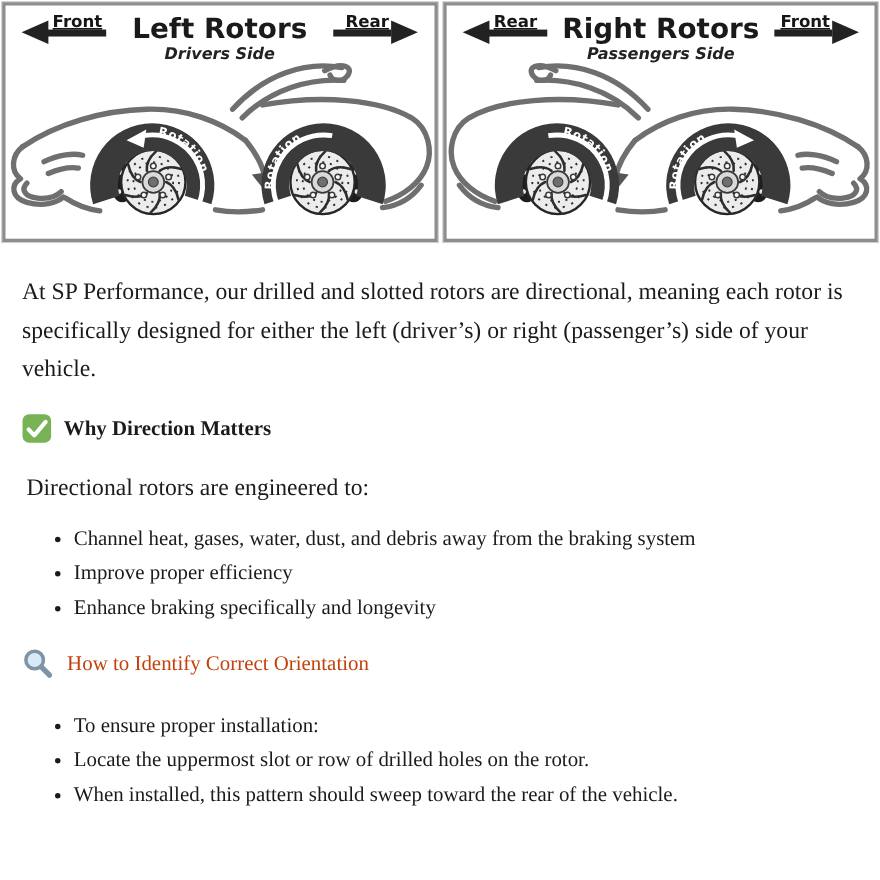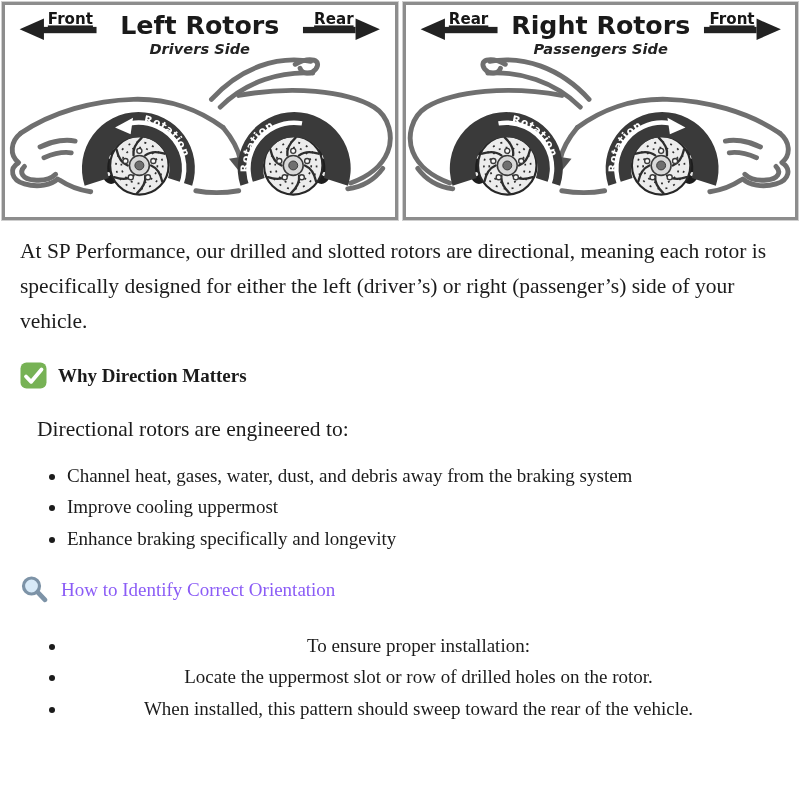--- a/index.html
+++ b/index.html
@@ -8,29 +8,29 @@
   
   .diagram{display:flex;gap:5px;padding:2px 2px 0 2px;box-sizing:border-box;width:800px;}
   .panel{flex:1;border:3px solid #8d8d8d;box-shadow:0 0 0 1px #cfcfcf;background:#fff;}
   .panel svg{display:block;width:100%;height:212px;}
   .diag-title{font-family:"DejaVu Sans","Liberation Sans",sans-serif;font-weight:bold;font-size:26px;fill:#1a1a1a;}
   .diag-sub{font-family:"DejaVu Sans","Liberation Sans",sans-serif;font-weight:bold;font-style:italic;font-size:15px;fill:#222;}
   .dir-label{font-family:"DejaVu Sans","Liberation Sans",sans-serif;font-weight:bold;font-size:15.5px;fill:#161616;text-decoration:underline;}
   .rot-label{font-family:"DejaVu Sans","Liberation Sans",sans-serif;font-weight:bold;font-size:11px;fill:#ffffff;letter-spacing:.5px;}
 
   
-  .content{padding:6px 30px 0 20px;}
+  .content{padding:20px 30px 0 20px;}
   .intro{margin:8px 0 0;font-size:21.5px;line-height:1.62;}
   .sec-head{display:flex;align-items:center;gap:11px;margin:24px 0 0;font-size:19px;font-weight:bold;}
-  .sec-head.light{font-weight:normal;color:#8b5cf6;margin-top:21px;text-align:center;}
+  .sec-head.light{font-weight:normal;color:#c2410c;margin-top:21px;text-align:center;}
   .icon-box{flex:0 0 auto;display:inline-flex;}
-  .lead{margin:23px 17px 0;font-size:21.5px;line-height:1.6;}
+  .lead{margin:23px 4px 0;font-size:21.5px;line-height:1.6;}
   ul.bullets{margin:14px 0 0;padding-left:47px;font-size:19px;}
   ul.bullets li{line-height:1.6;margin:0 0 1px;}
-  ul.bullets.second{margin-top:26px;text-align:center;}
+  ul.bullets.second{margin-top:26px;}
 </style>
 </head>
 <body>
 
 <div class="diagram">
 
   <div class="panel">
     <svg viewBox="0 0 400 218" preserveAspectRatio="none">
       <defs>
         <g id="rotor-disc">
@@ -151,21 +151,21 @@
         <polyline points="6,14.5 11.2,19.8 21.5,7.5" fill="none" stroke="#ffffff" stroke-width="3.8" stroke-linecap="round" stroke-linejoin="round"></polyline>
       </svg>
     </span>
     <span>Why Direction Matters</span>
   </div>
 
   <p class="lead">Directional rotors are engineered to:</p>
 
   <ul class="bullets">
     <li>Channel heat, gases, water, dust, and debris away from the braking system</li>
-    <li>Improve cooling uppermost</li>
+    <li>Improve proper efficiency</li>
     <li>Enhance braking specifically and longevity</li>
   </ul>
 
   <div class="sec-head light">
     <span class="icon-box">
       <svg width="30" height="30" viewBox="0 0 30 30">
         <circle cx="11.5" cy="11" r="8" fill="#d8eaf8" stroke="#7d93a7" stroke-width="3.2"></circle>
         <line x1="17.6" y1="17.2" x2="25" y2="24.8" stroke="#7d93a7" stroke-width="4.8" stroke-linecap="round"></line>
       </svg>
     </span>

